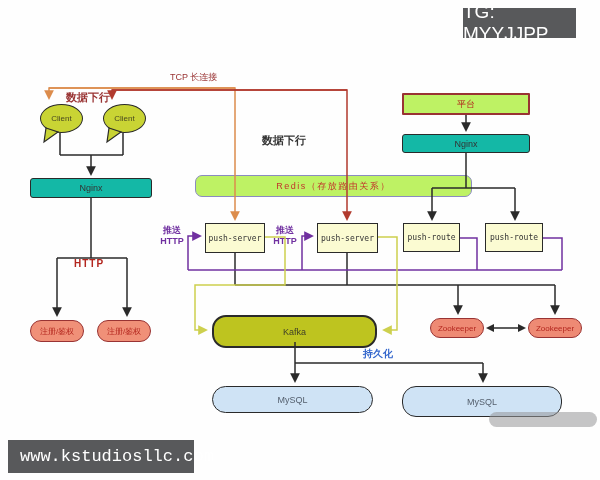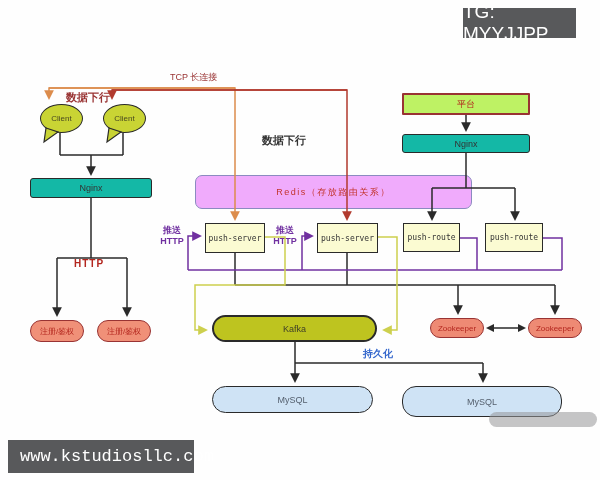--- a/index.html
+++ b/index.html
@@ -40,38 +40,38 @@
       <span>注册/鉴权</span>
     </div>
 
   <div class="node" style="left:402px;top:93px;width:128px;height:22px;border-radius:1px;background:#bef264;border:2px solid #993333;font-size:9px;color:#b3261e;">
       <span>平台</span>
     </div>
   <div class="node" style="left:402px;top:134px;width:128px;height:19px;border-radius:3px;font-size:9px;">
       <span>Nginx</span>
     </div>
 
-  <div class="node" style="left:195px;top:175px;width:277px;height:34px;border-radius:7px;background:#f0abfc;border:1px solid #8b8bc0;font-size:9px;color:#c2342c;letter-spacing:1.5px;">
+  <div class="node" style="left:195px;top:175px;width:277px;height:22px;border-radius:7px;background:#bef264;border:1px solid #8b8bc0;font-size:9px;color:#c2342c;letter-spacing:1.5px;">
       <span>Redis（存放路由关系）</span>
     </div>
 
   <div class="node" style="left:205px;top:223px;width:60px;height:30px;background:#fbfbd2;font-size:8px;font-family:'DejaVu Sans Mono',monospace;">
       <span>push-server</span>
     </div>
   <div class="node" style="left:317px;top:223px;width:61px;height:30px;background:#fbfbd2;font-size:8px;font-family:'DejaVu Sans Mono',monospace;">
       <span>push-server</span>
     </div>
   <div class="node" style="left:403px;top:223px;width:57px;height:29px;background:#fbfbd2;font-size:8px;font-family:'DejaVu Sans Mono',monospace;">
       <span>push-route</span>
     </div>
   <div class="node" style="left:485px;top:223px;width:58px;height:29px;background:#fbfbd2;font-size:8px;font-family:'DejaVu Sans Mono',monospace;">
       <span>push-route</span>
     </div>
 
-  <div class="node stadium" style="left:212px;top:315px;width:165px;height:27px;background:#bec41f;border:2px solid #2a2a2a;font-size:9px;color:#3f3f28;">
+  <div class="node stadium" style="left:212px;top:315px;width:165px;height:33px;background:#bec41f;border:2px solid #2a2a2a;font-size:9px;color:#3f3f28;">
       <span>Kafka</span>
     </div>
 
   <div class="node" style="left:430px;top:318px;width:54px;height:20px;border-radius:10px;background:#ee8a74;border-color:#993333;font-size:8px;color:#b3261e;">
       <span>Zookeeper</span>
     </div>
   <div class="node" style="left:528px;top:318px;width:54px;height:20px;border-radius:10px;background:#ee8a74;border-color:#993333;font-size:8px;color:#b3261e;">
       <span>Zookeeper</span>
     </div>
 

